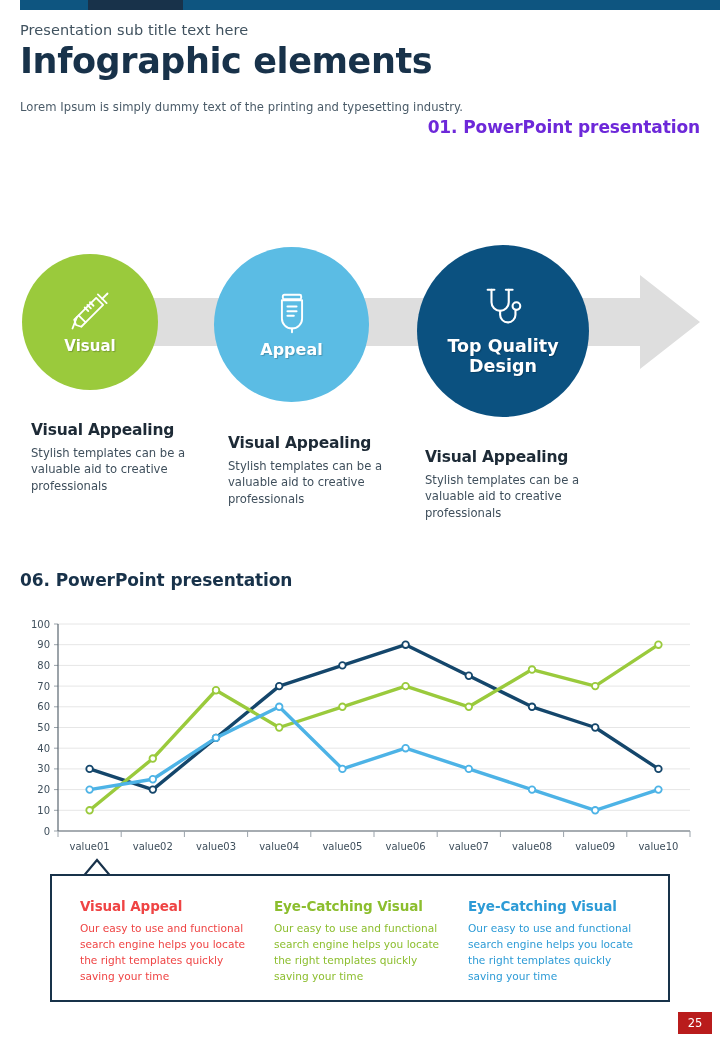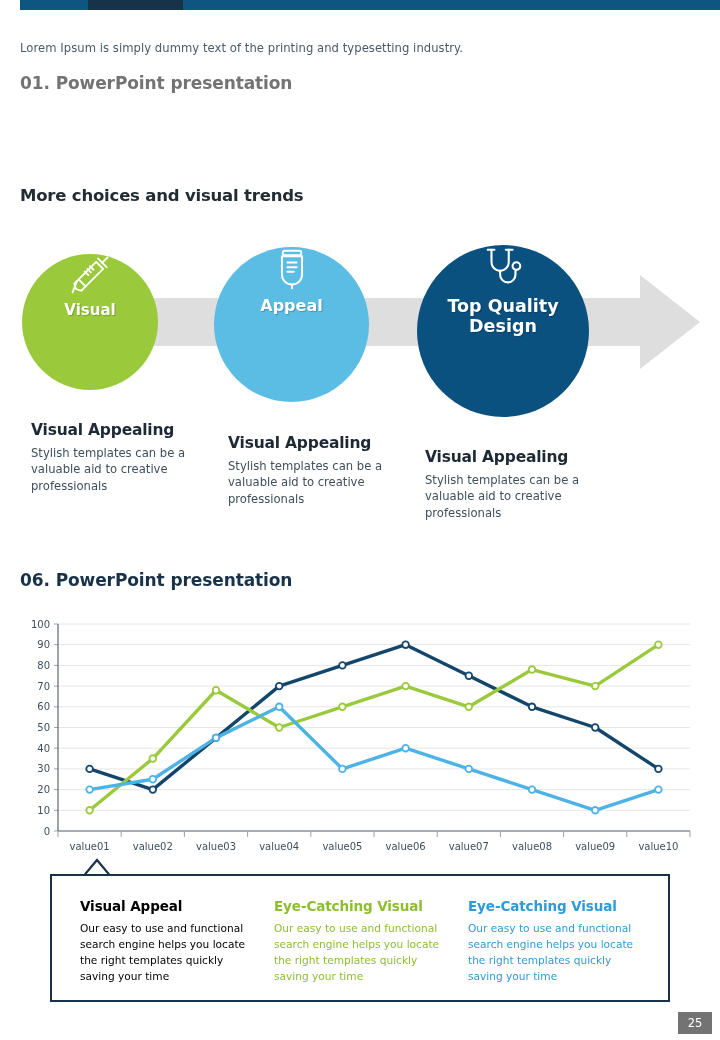--- a/index.html
+++ b/index.html
@@ -21,37 +21,37 @@
 
   
   .header { position: absolute; left: 20px; top: 22px; width: 680px; }
   .subtitle-top { font-size: 14.5px; color: #40525f; letter-spacing: .1px; }
   .main-title {
     font-size: 35px; font-weight: bold; color: #18324a;
     letter-spacing: -0.4px; line-height: 1.12; margin-top: 4px;
   }
   .lorem { font-size: 11.6px; color: #4a5b68; margin-top: 19px; letter-spacing: .05px; }
   .section-num {
-    font-size: 17px; font-weight: bold; color: #737373;
-    margin-top: 18px; letter-spacing: -0.1px;
+    font-size: 17px; font-weight: bold; color: #6d28d9;
+    margin-top: 3px; letter-spacing: -0.1px; text-align: right;
   }
 
   
   .block-head { position: absolute; left: 20px; top: 186px; width: 600px; }
   .block-title { font-size: 16.5px; font-weight: bold; color: #222c33; letter-spacing: -0.2px; }
   .block-sub { font-size: 13.2px; color: #4a5b68; margin-top: 7px; }
 
   
   .flow { position: absolute; left: 0; top: 245; width: 720px; height: 200px; }
   .flow { top: 245px; }
   .arrow-svg { position: absolute; left: 0; top: 0; }
   .circle {
     position: absolute; border-radius: 50%;
     display: flex; flex-direction: column;
-    align-items: center; 
+    align-items: center; justify-content: center;
   }
   .circle .glyph { margin-bottom: 2px; }
   .circle .clabel {
     color: #ffffff; font-weight: bold; text-align: center;
     text-shadow: 1px 1px 1px rgba(0,0,0,.22);
     line-height: 1.12;
   }
   .c1 { left: 22px; top: 9px;  width: 136px; height: 136px; background: #9ACA3C; }
   .c2 { left: 214px; top: 2px; width: 155px; height: 155px; background: #5BBCE4; }
   .c3 { left: 417px; top: 0px; width: 172px; height: 172px; background: #0B5180; }
@@ -82,49 +82,50 @@
   
   .callout {
     position: absolute; left: 50px; top: 874px; width: 620px; height: 128px;
     border: 2.2px solid #18324a; background: #ffffff;
   }
   .callout-notch { position: absolute; left: 50px; top: 858px; width: 620px; height: 22px; }
   .cols { display: flex; padding: 22px 28px 0 28px; gap: 22px; }
   .col { width: 186px; }
   .col h5 { font-size: 13.5px; font-weight: bold; letter-spacing: -0.1px; }
   .col p { font-size: 10.6px; line-height: 1.5; margin-top: 7px; }
-  .col-navy h5, .col-navy p { color: #000000; }
+  .col-navy h5, .col-navy p { color: #ef4444; }
   .col-green h5, .col-green p { color: #8CBE2E; }
   .col-blue h5, .col-blue p { color: #2D9BD6; }
 
   
   .pageno {
     position: absolute; right: 8px; bottom: 6px;
-    width: 34px; height: 22px; background: #737373;
+    width: 34px; height: 22px; background: #b91c1c;
     color: #ffffff; font-size: 11.5px;
     display: flex; align-items: center; justify-content: center;
   }
 </style>
 </head>
 <body>
 
 <div class="topbar">
   <div class="seg-blank"></div>
   <div class="seg-a"></div>
   <div class="seg-b"></div>
   <div class="seg-c"></div>
 </div>
 
 <div class="header">
+  <div class="subtitle-top">Presentation sub title text here</div>
+  <div class="main-title">Infographic elements</div>
   <div class="lorem">Lorem Ipsum is simply dummy text of the printing and typesetting industry.</div>
   <div class="section-num">01. PowerPoint presentation</div>
 </div>
 
 <div class="block-head">
-  <div class="block-title">More choices and visual trends</div>
 </div>
 
 <div class="flow">
 
   <svg class="arrow-svg" width="720" height="200">
     <path d="M 60 53 L 640 53 L 640 30 L 700 77 L 640 124 L 640 101 L 60 101 Z" fill="#DEDEDE"></path>
   </svg>
 
   <div class="circle c1">
     <span class="glyph">

